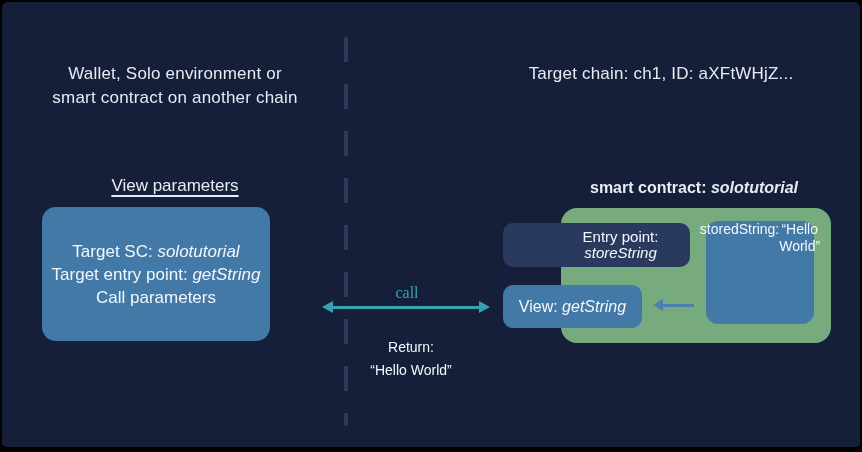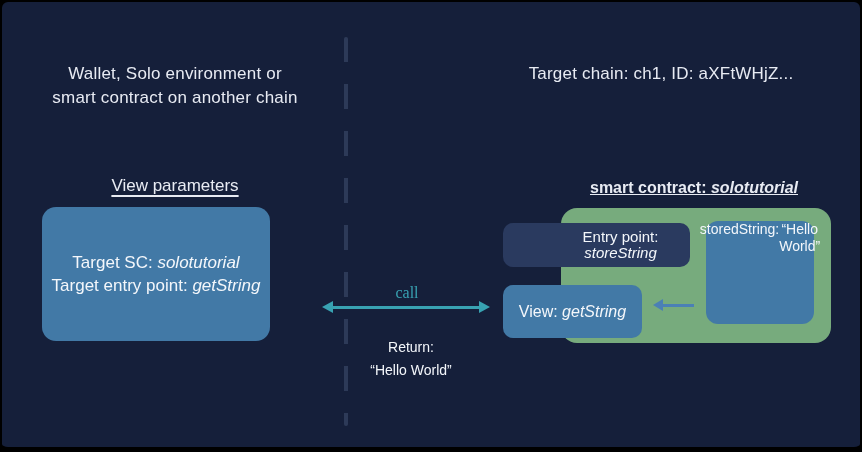--- a/index.html
+++ b/index.html
@@ -43,29 +43,29 @@
   .left-box {
     left:40px; top:205px; width:228px; height:134px;
     background:var(--blue-box,#4279A6); border-radius:14px;
     display:flex; flex-direction:column; justify-content:center;
     font-size:17px; line-height:23px; color:var(--box-text,#F4F7FB);
   }
   .green-box {
     left:559px; top:206px; width:270px; height:135px;
     background:var(--green-box,#77AB7D); border-radius:16px;
   }
-  .sc-title { left:532px; top:177px; width:320px; font-size:16px; font-weight:600;text-decoration:underline; }
+  .sc-title { left:532px; top:177px; width:320px; font-size:16px; font-weight:600; }
   .entry-box {
     left:501px; top:221px; width:139px; height:44px;
     background:var(--dark-box,#2A3A5F); border-radius:10px;
     display:flex; flex-direction:column; justify-content:center;
     font-size:15px; line-height:16.5px; color:var(--box-text,#F4F7FB);padding-left:48px;
   }
   .view-box {
-    left:501px; top:283px; width:139px; height:53px;
+    left:501px; top:283px; width:139px; height:43px;
     background:var(--blue-box,#4279A6); border-radius:10px;
     display:flex; align-items:center; justify-content:center;
     font-size:16px; color:var(--box-text,#F4F7FB);
   }
   .stored-box {
     left:704px; top:219px; width:108px; height:103px;
     background:var(--blue-box,#4279A6); border-radius:12px;
     display:flex; flex-direction:row; justify-content:center;
     font-size:14px; line-height:16.5px; color:var(--box-text,#F4F7FB);
   }
@@ -106,20 +106,21 @@
     <div>smart contract on another chain</div>
   </div>
 
   <div class="abs side-title right-title center">Target chain: ch1, ID: aXFtWHjZ...</div>
 
   <div class="abs view-params center">View parameters</div>
 
   <div class="abs left-box center">
     <div><span>Target SC: </span><em>solotutorial</em></div>
     <div><span>Target entry point: </span><em>getString</em></div>
+    <div><span>Call parameters</span><em></em></div>
   </div>
 
   <div class="abs call-label center">call</div>
   <div class="abs teal-shaft"></div>
   <div class="abs teal-head-left"></div>
   <div class="abs teal-head-right"></div>
 
   <div class="abs return-label center">
     <div>Return:</div>
     <div>“Hello World”</div>

